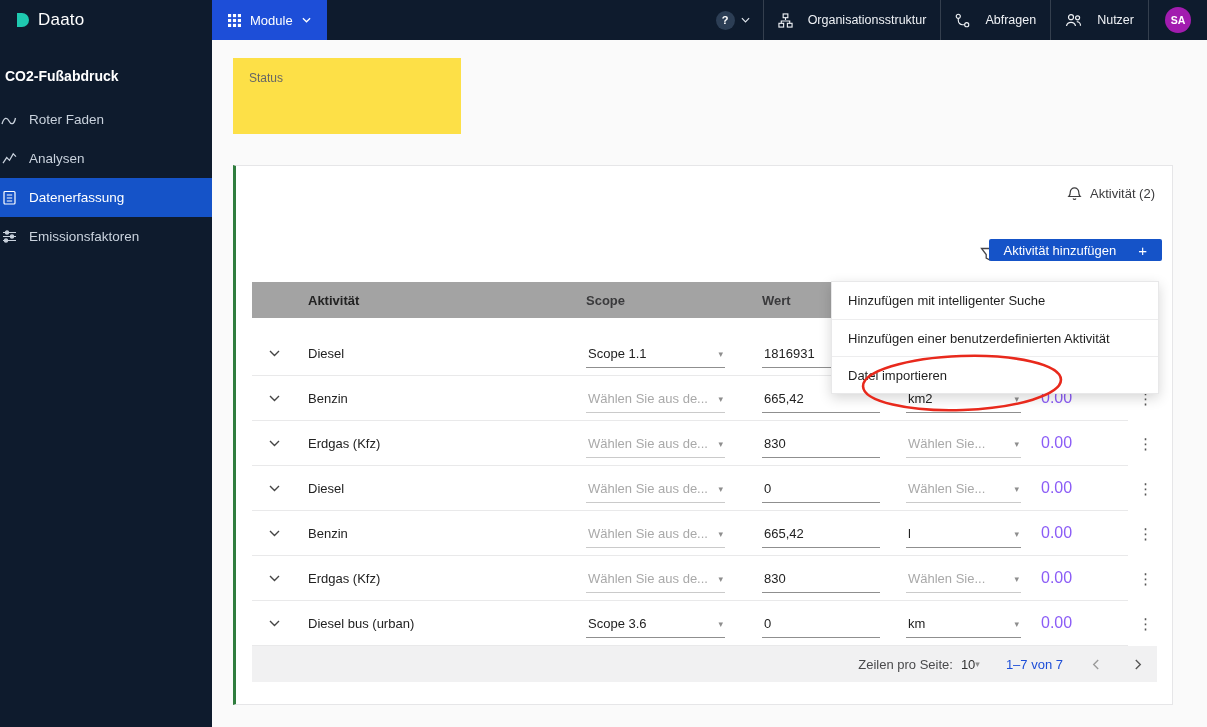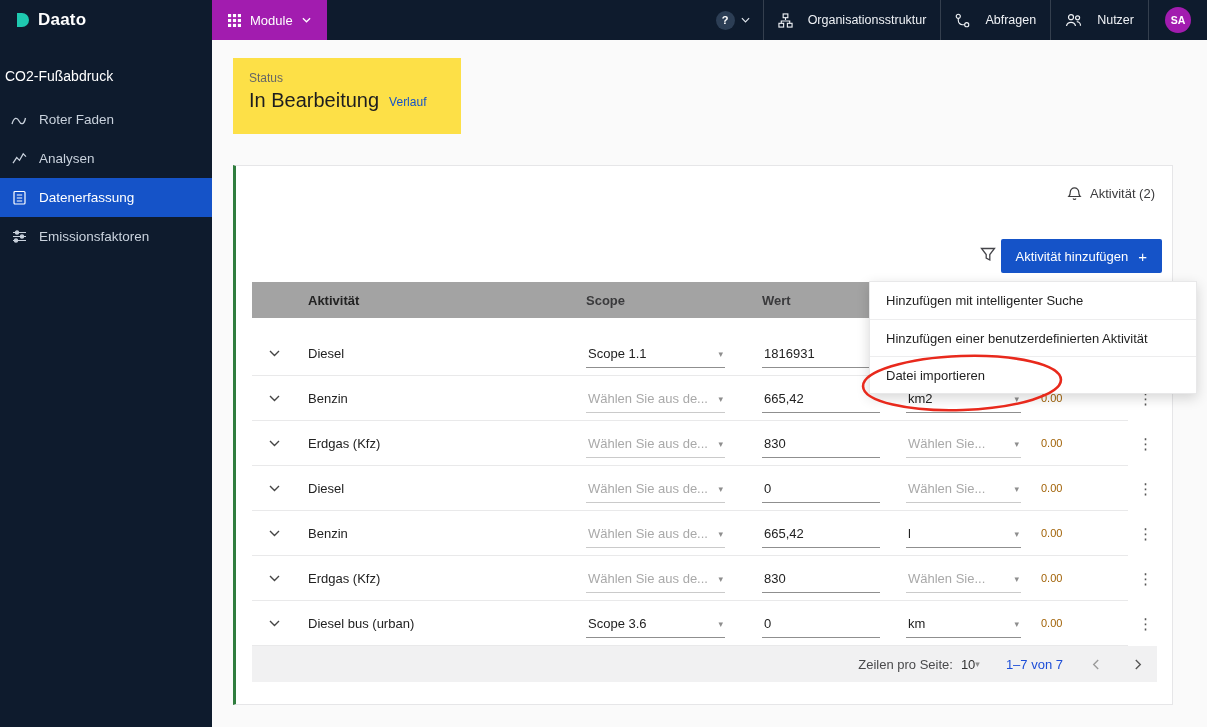--- a/index.html
+++ b/index.html
@@ -3,80 +3,80 @@
 <meta charset="utf-8">
 <style>
   *{margin:0;padding:0;box-sizing:border-box}
   html,body{width:1207px;height:727px}
   body{font-family:"Liberation Sans",sans-serif;background:#fafafa}
   .page{position:relative;width:1207px;height:727px;overflow:hidden;background:#fafafa}
 
   
   .topbar{position:absolute;left:0;top:0;width:1207px;height:40px;background:#0e1b2d;display:flex;align-items:center;z-index:10}
   .logo{width:212px;display:flex;align-items:center;gap:7px;padding-left:13px;flex:0 0 212px}
-  .logo-text{color:#fff;font-weight:bold;font-size:17px;letter-spacing:.2px}
-  .module-btn{height:40px;background:#a21caf;color:#fff;display:flex;align-items:center;gap:9px;padding:0 16px;font-size:13px;cursor:pointer}
+  .logo-text{color:#fff;font-weight:normal;font-size:17px;letter-spacing:.2px}
+  .module-btn{height:40px;background:#1d4ed8;color:#fff;display:flex;align-items:center;gap:9px;padding:0 16px;font-size:13px;cursor:pointer}
   .topnav{position:absolute;right:0;top:0;height:40px;display:flex;align-items:center}
   .help{display:flex;align-items:center;gap:6px;height:40px;padding:0 13px;cursor:pointer}
   .help-circle{width:19px;height:19px;border-radius:50%;background:#2c3e55;color:#fff;font-size:11px;font-weight:bold;display:flex;align-items:center;justify-content:center}
   .nav-item{display:flex;align-items:center;gap:15px;height:40px;padding:0 14px;border-left:1px solid rgba(255,255,255,.16);color:#eef1f5;font-size:12.5px;cursor:pointer;white-space:nowrap}
   .avatar-wrap{height:40px;display:flex;align-items:center;padding:0 16px;border-left:1px solid rgba(255,255,255,.16)}
   .avatar{width:26px;height:26px;border-radius:50%;background:#a21caf;color:#fff;font-size:10.5px;font-weight:bold;display:flex;align-items:center;justify-content:center;cursor:pointer}
 
   
   .sidebar{position:absolute;left:0;top:40px;width:212px;height:687px;background:#0e1b2d}
-  .sb-title{color:#fff;font-weight:normal;font-size:14px;padding:28px 8px 16px 5px}
-  .sb-item{display:flex;align-items:center;gap:11px;height:39px;padding-left:10px;color:#c9d2dd;font-size:13.5px;cursor:pointer}
+  .sb-title{color:#fff;font-weight:bold;font-size:14px;padding:28px 8px 16px 5px}
+  .sb-item{display:flex;align-items:center;gap:11px;height:39px;color:#c9d2dd;font-size:13.5px;cursor:pointer}
   .sb-item.active{background:#1553c8;color:#fff}
   .sb-ico{width:18px;display:flex;justify-content:center}
 
   
   .main{position:absolute;left:212px;top:40px;width:995px;height:687px;background:#fafafa}
   .status-card{position:absolute;left:21px;top:18px;width:228px;height:76px;background:#fde047;padding:13px 16px}
   .status-label{font-size:12px;color:#666}
   .status-row{display:flex;align-items:flex-end;gap:10px;margin-top:4px}
   .status-value{font-size:20px;color:#1d1d1f}
   .status-link{font-size:12px;color:#1553c8;padding-bottom:3px;cursor:pointer}
 
   .panel{position:absolute;left:21px;top:125px;width:940px;height:540px;background:#fff;border:1px solid #e6e6e8;border-left:3px solid #2f7d3e}
   .activity{position:absolute;top:20px;right:17px;display:flex;gap:8px;align-items:center;font-size:13px;color:#3c3c3e}
   .filter{position:absolute;top:81px;right:176px;cursor:pointer}
-  .add-btn{position:absolute;top:73px;right:10px;height:34px;background:#1553c8;color:#fff;font-size:13px;display:flex;align-items:center;gap:10px;padding:0 15px;border-radius:2px;cursor:pointer}
+  .add-btn{position:absolute;top:73px;right:10px;height:22px;background:#1553c8;color:#fff;font-size:13px;display:flex;align-items:center;gap:22px;padding:0 15px;border-radius:2px;cursor:pointer}
   .add-plus{font-size:15px}
 
   
   .table{position:absolute;left:16px;top:116px;width:905px}
   .thead{width:876px;height:36px;background:#a3a3a3;display:flex;align-items:center;font-weight:bold;font-size:13px;color:#3a3a3c}
   .tspacer{height:13px}
   .trow{display:flex;height:45px}
   .tinner{display:flex;align-items:center;width:876px;border-bottom:1px solid #e9e9ea}
   .c-chev{width:44px;display:flex;justify-content:center}
   .c-akt{width:276px;padding-left:12px;font-size:13px;color:#222}
   .c-scope{width:175px;padding-left:14px}
   .c-wert{width:145px;padding-left:15px}
   .c-einh{width:135px;padding-left:14px}
-  .c-val{width:101px;padding-left:14px;font-size:11px;color:#a16207}
+  .c-val{width:101px;padding-left:14px;font-size:16px;color:#8b5cf6}
   .c-kebab{width:29px;display:flex;align-items:center;justify-content:flex-end;padding-right:4px;font-size:15px;color:#555;cursor:pointer}
   .uin{display:flex;align-items:center;justify-content:space-between;border-bottom:1px solid #8f8f8f;padding:2px 2px 6px 2px;font-size:13px;color:#222;transform:translateY(3px);cursor:pointer}
   .c-scope .uin{width:139px}
   .c-wert .uin{width:118px;cursor:text}
   .c-einh .uin{width:115px}
   .uin.ph{color:#a9a9a9;border-bottom-color:#cacaca}
   .caret{font-size:9px;color:#8e8e8e}
   .expander{cursor:pointer;display:flex}
 
   .tfooter{position:absolute;left:16px;top:480px;width:905px;height:36px;background:#f1f1f2;display:flex;align-items:center;justify-content:flex-end;font-size:13px;color:#4a4a4c;padding-right:14px}
   .rpp-val{margin-left:8px;display:flex;align-items:center;cursor:pointer;color:#333}
   .range{margin-left:26px;color:#1d4ed8}
   .pgbtn{display:flex;align-items:center;cursor:pointer}
   .pg-prev{margin-left:28px}
   .pg-next{margin-left:34px}
 
   
-  .menu{position:absolute;left:869px;top:281px;width:328px;background:#fff;border:1px solid #e8e8e9;box-shadow:0 4px 12px rgba(0,0,0,.16);z-index:30}
+  .menu{position:absolute;left:831px;top:281px;width:328px;background:#fff;border:1px solid #e8e8e9;box-shadow:0 4px 12px rgba(0,0,0,.16);z-index:30}
   .menu-item{height:37px;display:flex;align-items:center;padding:0 16px;font-size:13px;color:#1f1f1f;cursor:pointer;white-space:nowrap}
   .menu-item + .menu-item{border-top:1px solid #ededee}
 
   
   .annotation{position:absolute;left:858px;top:352px;width:212px;height:62px;z-index:40;pointer-events:none}
 </style>
 </head>
 <body>
 
 <div class="page">
@@ -181,24 +181,20 @@
           </svg>
         </span>
       <span>Emissionsfaktoren</span>
     </div>
   </div>
 
   <div class="main">
 
     <div class="status-card">
       <div class="status-label">Status</div>
-      <div class="status-row">
-        <span class="status-value">In Bearbeitung</span>
-        <span class="status-link">Verlauf</span>
-      </div>
     </div>
 
     <div class="panel">
       <div class="activity">
         <svg width="15" height="15" viewBox="0 0 16 16" fill="none" stroke="#3c3c3e" stroke-width="1.3">
             <path d="M8 2 a4.5 4.5 0 0 1 4.5 4.5 c0 3 .8 4 1.5 4.7 H2 c.7 -.7 1.5 -1.7 1.5 -4.7 A4.5 4.5 0 0 1 8 2 z"></path>
             <path d="M6.5 13.3 a1.6 1.6 0 0 0 3 0"></path>
           </svg>
         <span>Aktivität (2)</span>
       </div>

